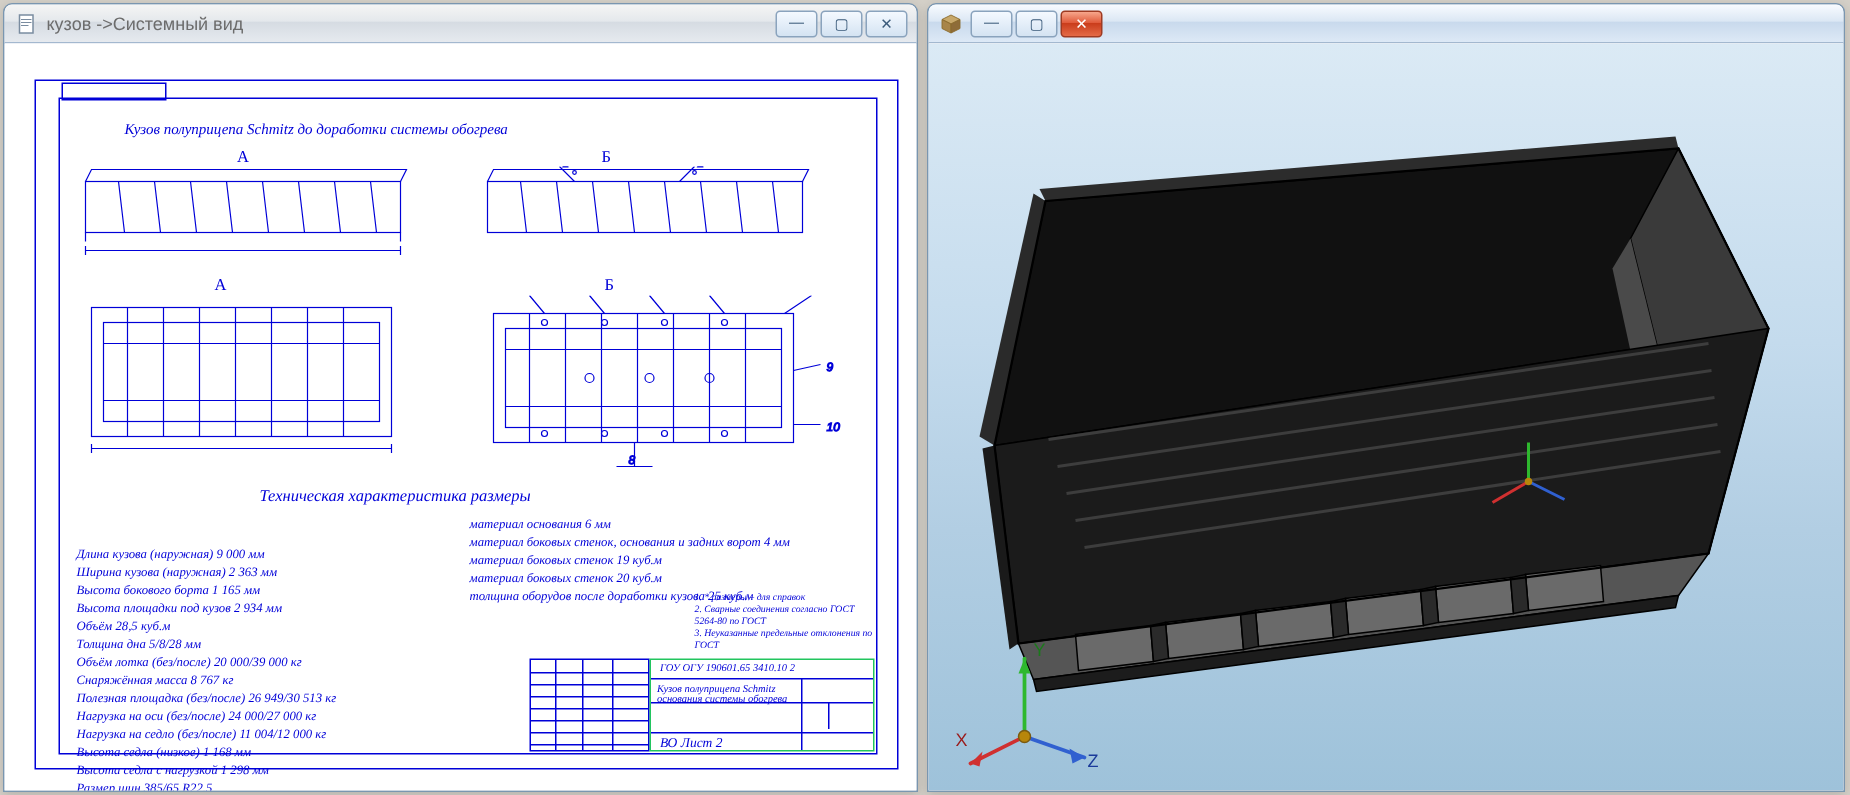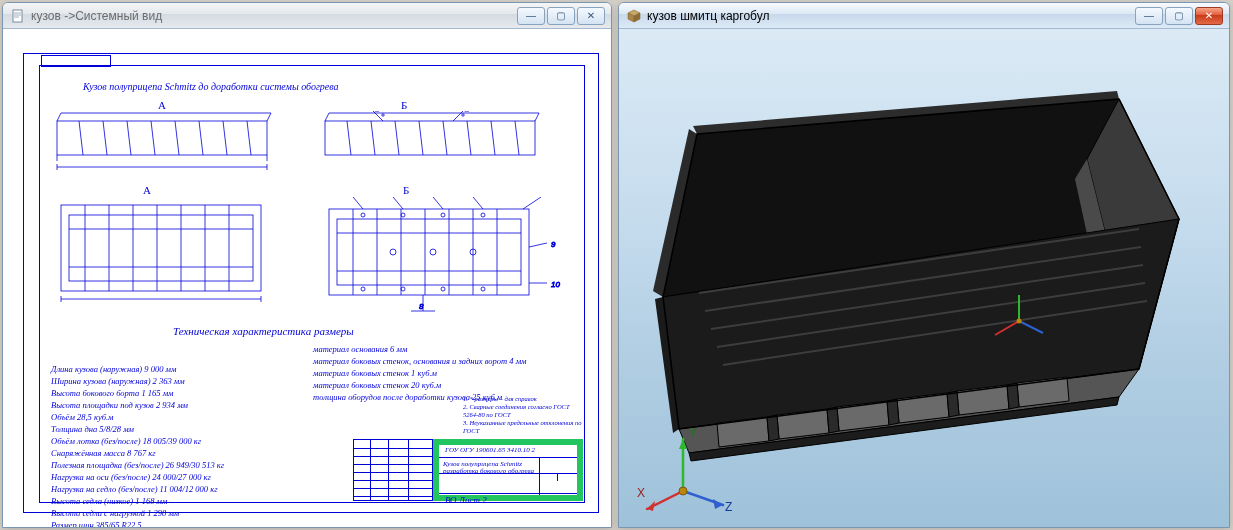--- a/index.html
+++ b/index.html
@@ -76,21 +76,21 @@
   .label-A { left:155px; top:70px; }
   .label-B { left:398px; top:70px; }
   .label-A2 { left:140px; top:155px; font-size:11px; }
   .label-B2 { left:400px; top:155px; }
   .tech-title { left:170px; top:296px; font-size:11px; font-weight:normal; }
   .spec-col { position:absolute; font-style:italic; color:#0000d8; font-size:8.5px; line-height:12px; font-family:"Times New Roman",serif; white-space:nowrap; }
   .spec-left { left:48px; top:314px;margin-top:20px; }
   .spec-right { left:310px; top:314px; }
   .title-block {
     position:absolute; right:28px; bottom:26px; width:150px; height:62px;
-    border:6px solid #22c55e;
+    border:1px solid #22c55e;
     margin-top:17px;
   }
   .title-block .tb-row { position:absolute; left:0; right:0; border-top:1px solid #0000d8; }
   .title-block .tb-text { position:absolute; font-size:7px; font-style:italic; color:#0000d8; font-family:"Times New Roman",serif; white-space:nowrap; }
   .rev-table {
     position:absolute; right:178px; bottom:26px; width:80px; height:62px;
     border:1px solid #0000d8;
   }
   .rev-table .rv { position:absolute; left:0; right:0; border-top:1px solid #0000d8; }
   .notes-block {
@@ -207,33 +207,33 @@
 
       <div class="dwg-text tech-title">Техническая характеристика размеры</div>
 
       <div class="spec-col spec-left">
         <div>Длина кузова (наружная)   9 000 мм</div>
         <div>Ширина кузова (наружная)   2 363 мм</div>
         <div>Высота бокового борта  1 165 мм</div>
         <div>Высота площадки под кузов  2 934 мм</div>
         <div>Объём   28,5 куб.м</div>
         <div>Толщина дна  5/8/28 мм</div>
-        <div>Объём лотка (без/после)   18 005/39 000 кг</div>
+        <div>Объём лотка (без/после)   20 000/39 000 кг</div>
         <div>Снаряжённая масса  8 767 кг</div>
         <div>Полезная площадка (без/после)   26 949/30 513 кг</div>
         <div>Нагрузка на оси (без/после)   24 000/27 000 кг</div>
         <div>Нагрузка на седло (без/после)   11 004/12 000 кг</div>
         <div>Высота седла (низкое)   1 168 мм</div>
         <div>Высота седла с нагрузкой  1 298 мм</div>
         <div>Размер шин   385/65 R22.5</div>
       </div>
       <div class="spec-col spec-right">
         <div>материал основания   6 мм</div>
         <div>материал боковых стенок, основания и задних ворот  4 мм</div>
-        <div>материал боковых стенок  1 куб.м</div>
+        <div>материал боковых стенок  19 куб.м</div>
         <div>материал боковых стенок   20 куб.м</div>
         <div>толщина оборудов после доработки кузова  25 куб.м</div>
       </div>
 
       <div class="notes-block">
         <div>1. * размеры – для справок</div>
         <div>2. Сварные соединения согласно ГОСТ 5264-80 по ГОСТ</div>
         <div>3. Неуказанные предельные отклонения по ГОСТ</div>
       </div>
 
@@ -251,37 +251,36 @@
       </div>
 
       <div class="title-block">
         <div class="tb-row" style="top:12px;"></div>
         <div class="tb-row" style="top:28px;"></div>
         <div class="tb-row" style="top:48px;"></div>
         <div style="position:absolute;top:12px;bottom:0;left:100px;border-left:1px solid #0000d8;"></div>
         <div style="position:absolute;top:28px;bottom:14px;left:118px;border-left:1px solid #0000d8;"></div>
         <div class="tb-text" style="left:6px; top:1px;">ГОУ ОГУ 190601.65 3410.10 2</div>
         <div class="tb-text" style="left:4px; top:15px;">Кузов полуприцепа Schmitz</div>
-        <div class="tb-text" style="left:4px; top:22px;">разработка бокового обогрева</div>
+        <div class="tb-text" style="left:4px; top:22px;">основания системы обогрева</div>
         <div class="tb-text" style="left:6px; top:50px; font-size:9px;">ВО  Лист  2</div>
       </div>
     </div>
   </div>
 </div>
 
 <div class="window" style="left:618px; top:2px; width:612px; height:526px;">
   <div class="titlebar">
     <span class="doc-icon">
       <svg width="14" height="14" viewBox="0 0 14 14">
           <path d="M7 1 L13 4 L7 7 L1 4 Z" fill="#c7a86a" stroke="#8b6b2e" stroke-width="0.6"></path>
           <path d="M1 4 L1 10 L7 13 L7 7 Z" fill="#a8854a" stroke="#8b6b2e" stroke-width="0.6"></path>
           <path d="M13 4 L13 10 L7 13 L7 7 Z" fill="#8e6c38" stroke="#8b6b2e" stroke-width="0.6"></path>
         </svg>
     </span>
-    <span class="title">кузов шмитц каргобул</span>
     <div class="win-btns">
       <div class="win-btn">—</div>
       <div class="win-btn">▢</div>
       <div class="win-btn close-active">✕</div>
     </div>
   </div>
   <div class="client">
     <div class="viewport3d">
 
       <svg width="612" height="500" viewBox="0 0 612 500" style="position:absolute;inset:0;">

